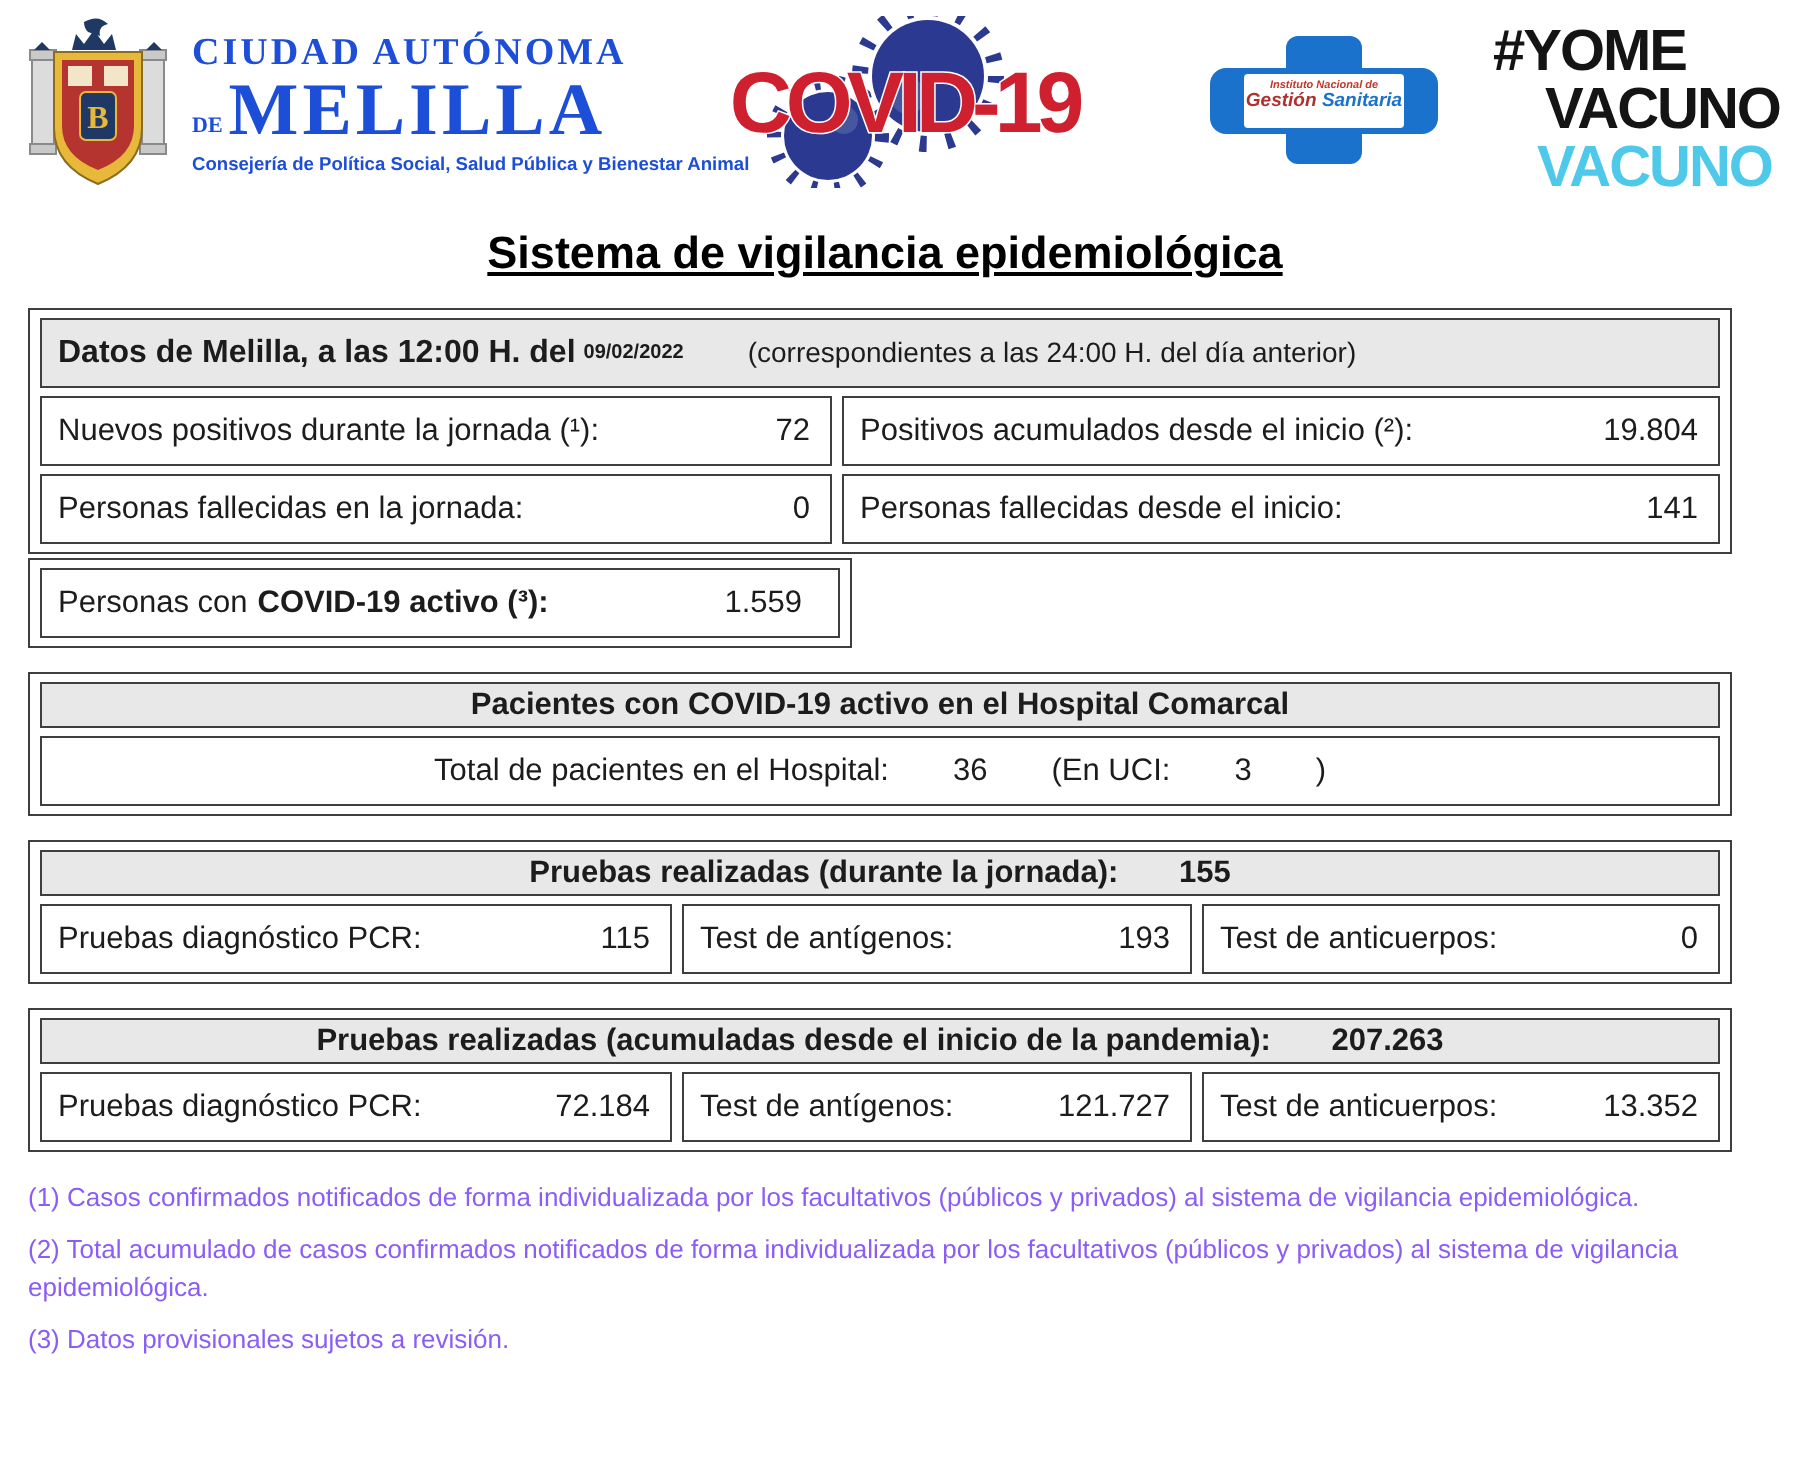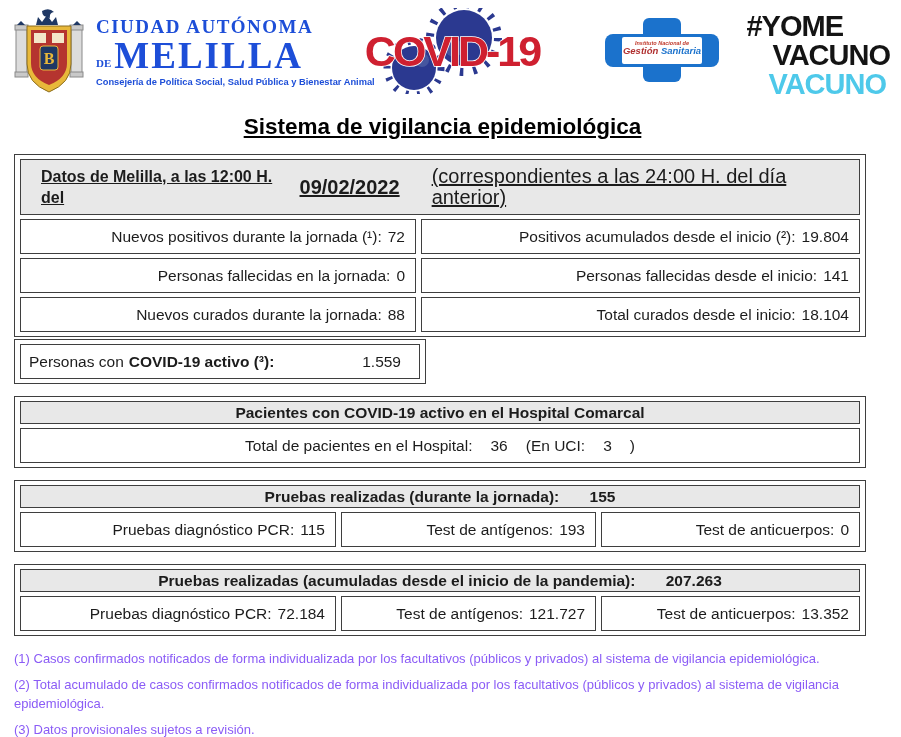--- a/index.html
+++ b/index.html
@@ -78,37 +78,37 @@
     width: 852px;
     table-layout: fixed;
   }
   table.tbl td {
     border: 1px solid #3f3f3f;
     font-size: 15.5px;
     padding: 0;
     vertical-align: middle;
   }
   .cellflex {
-    display: flex; justify-content: flex-end; align-items: center;
+    display: flex; justify-content: space-between; align-items: center;
     padding: 6px 10px 6px 8px; line-height: 21px;
   }
   .cellflex .val { padding-left: 6px; }
   td.gray-hd { background: #e8e8e8; }
-  .hd-flex { display: flex; align-items: center; padding: 6px 20px; line-height: 21px; text-decoration: underline; }
+  .hd-flex { display: flex; align-items: center; padding: 6px 8px; line-height: 21px; }
   .hd-bold { font-weight: bold; font-size: 16px; }
-  .hd-date { font-weight: bold; font-size: 20px; margin-left: 16px; }
-  .hd-note { font-size: 20px; margin-left: 32px; font-weight: normal; }
+  .hd-date { font-weight: bold; font-size: 10px; margin-left: 4px; }
+  .hd-note { font-size: 14px; margin-left: 32px; font-weight: normal; }
   .hd-center { text-align: center; font-weight: bold; font-size: 16px; padding: 6px 8px; line-height: 21px; }
   .hd-center .hd-val { margin-left: 26px; }
   table.active-tbl { width: 412px; margin-top: 2px; }
   .active-flex { display: flex; align-items: center; padding: 6px 18px 6px 8px; line-height: 21px; }
   .active-flex .pre { font-weight: normal; }
   .active-flex .bld { font-weight: bold; margin-left: 5px; }
   .active-flex .val { font-weight: normal; margin-left: auto; }
-  .hosp-flex { display: flex; justify-content: center; align-items: center; gap: 18px; padding: 6px 8px; line-height: 21px; }
+  .hosp-flex { display: flex; justify-content: center; align-items: center; gap: 32px; padding: 6px 8px; line-height: 21px; }
   .sect { margin-bottom: 12px; }
 
   
   .footnotes { margin-top: 14px; width: 858px; }
   .footnotes p { font-size: 13px; line-height: 1.45; margin-bottom: 7px; color: #8b5cf6; }
 </style>
 </head>
 <body>
 
 <div class="logo-row">
@@ -213,34 +213,20 @@
       <span class="val">0</span>
     </div>
         </td>
     <td>
           <div class="cellflex">
       <span>Personas fallecidas desde el inicio:</span>
       <span class="val">141</span>
     </div>
         </td>
   </tr>
-  <tr>
-    <td>
-          <div class="cellflex">
-      <span>Nuevos curados durante la jornada:</span>
-      <span class="val">88</span>
-    </div>
-        </td>
-    <td>
-          <div class="cellflex">
-      <span>Total curados desde el inicio:</span>
-      <span class="val">18.104</span>
-    </div>
-        </td>
-  </tr>
 </tbody>
   </table>
 
 <table class="tbl active-tbl sect">
   <tbody>
       <tr>
     <td>
           <div class="active-flex">
       <span class="pre">Personas con</span>
       <span class="bld">COVID-19 activo (³):</span>

